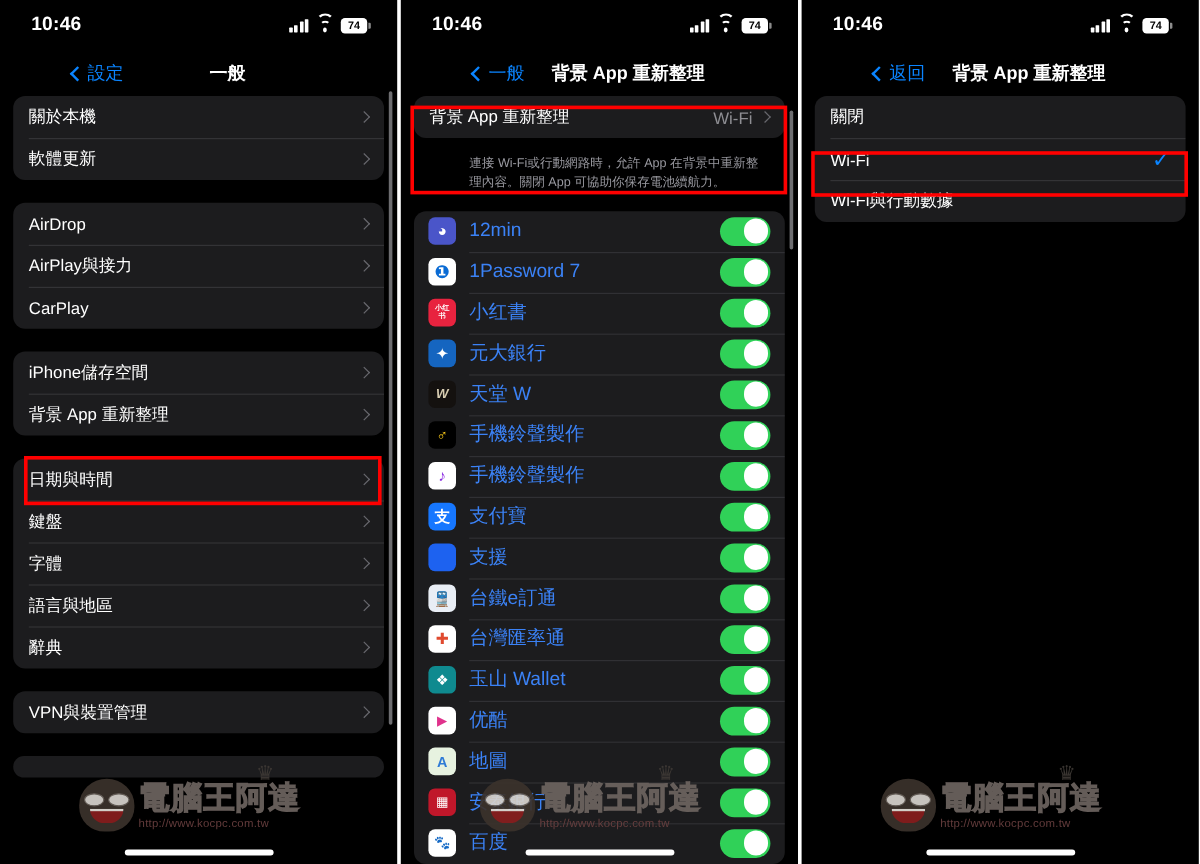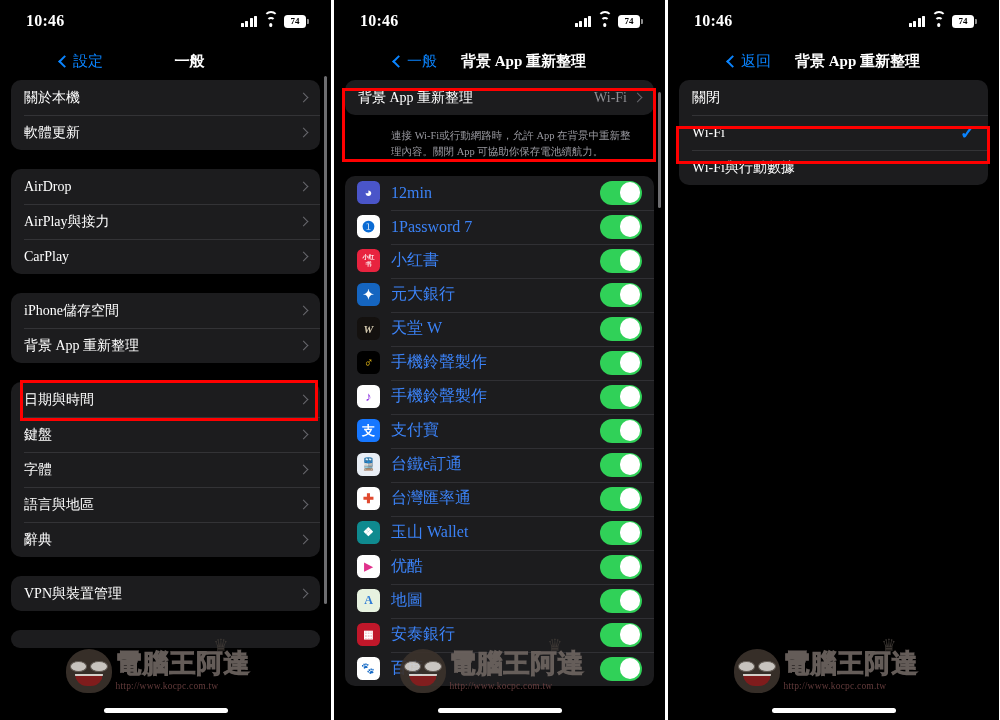--- a/index.html
+++ b/index.html
@@ -2,21 +2,21 @@
 <html><head>
 <meta charset="utf-8">
 <style>
   * { box-sizing: border-box; margin: 0; padding: 0; }
   html, body {
     width: 1000px; height: 720px;
     background: #ffffff;
     font-family: "Liberation Sans", "DejaVu Sans", sans-serif;
     overflow: hidden;
   }
-  #root { position: relative; width: 1000px; height: 524px; background: #ffffff; display: flex; font-family: Liberation Serif, serif; }
+  #root { position: relative; width: 1000px; height: 524px; background: #ffffff; display: flex; }
 
   .panel {
     position: relative;
     height: 720px;
     background: #000000;
     overflow: hidden;
     flex: 0 0 auto;
   }
   .p1 { width: 331px; }
   .sep { width: 3px; height: 720px; background: #ffffff; flex: 0 0 auto; }
@@ -342,20 +342,27 @@
             </div>
         </div>
         <div class="app-row">
           <div class="app-icon" style="background:#1677ff;color:#fff;font-size:13px;">支</div>
           <span class="app-name">支付寶</span>
           <div class="toggle">
               <div class="knob"></div>
             </div>
         </div>
         <div class="app-row">
+          <div class="app-icon" style="background:#1d62f0;color:#fff;font-size:12px;"></div>
+          <span class="app-name">支援</span>
+          <div class="toggle">
+              <div class="knob"></div>
+            </div>
+        </div>
+        <div class="app-row">
           <div class="app-icon" style="background:#e9eef5;color:#2b4a7a;font-size:12px;">🚆</div>
           <span class="app-name">台鐵e訂通</span>
           <div class="toggle">
               <div class="knob"></div>
             </div>
         </div>
         <div class="app-row">
           <div class="app-icon" style="background:#fff;color:#e04a2f;font-size:13px;">✚</div>
           <span class="app-name">台灣匯率通</span>
           <div class="toggle">

